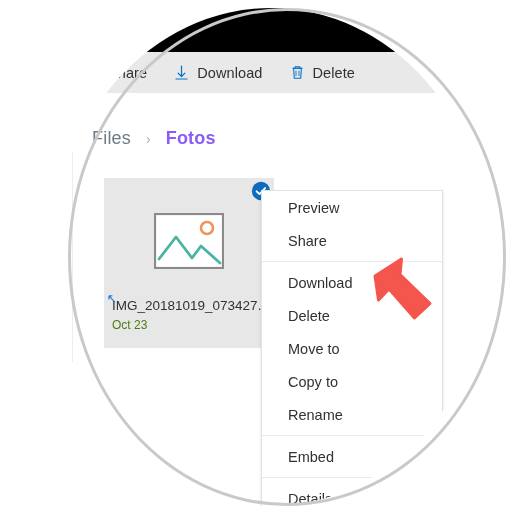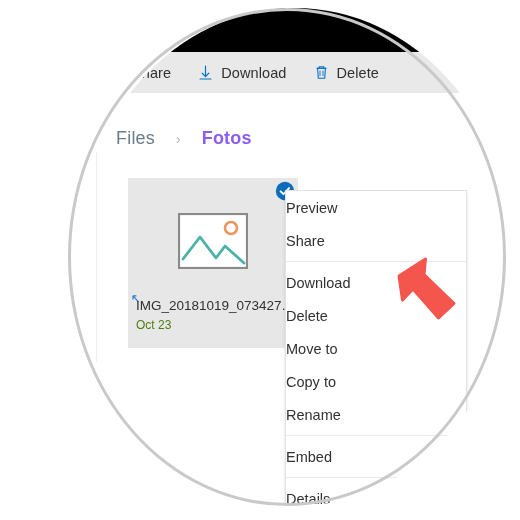--- a/index.html
+++ b/index.html
@@ -17,21 +17,21 @@
   
   #stage {
     position: relative;
     width: 520px;
     height: 520px;
     background: #ffffff;
   }
 
   #circle-mask {
     position: absolute;
-    left: 76px;
+    left: 52px;
     top: 8px;
     width: 438px;
     height: 498px;
     border-radius: 50%;
     overflow: hidden;
     background: #ffffff;
   }
 
   #circle-ring {
     position: absolute;
@@ -114,21 +114,21 @@
     background: #ededed;
   }
 
   
   .breadcrumb {
     position: absolute;
     left: 108px;
     top: 128px;
     display: flex;
     align-items: center;
-    gap: 21px;
+    gap: 15px;
   }
   .bc-crumb {
     font-size: 18px;
     color: #6b7b87;
     letter-spacing: .2px;
   }
   .bc-chevron {
     font-size: 14px;
     color: #a7b3bb;
     line-height: 1;
@@ -192,21 +192,21 @@
     width: 180px;
     background: #ffffff;
     border: 1px solid #e2e2e2;
     box-shadow: 0 1.6px 3.6px rgba(0,0,0,.10), 0 .3px .9px rgba(0,0,0,.10);
     z-index: 20;
   }
   .ctx-item {
     height: 33px;
     display: flex;
     align-items: center;
-    padding-left: 0;
+    padding-left: 26px;
     font-size: 14.5px;
     color: #323130;
     cursor: default;
     box-sizing: border-box;
   }
   .ctx-sep {
     height: 1px;
     background: #eaeaea;
     margin: 4px 0;
   }

